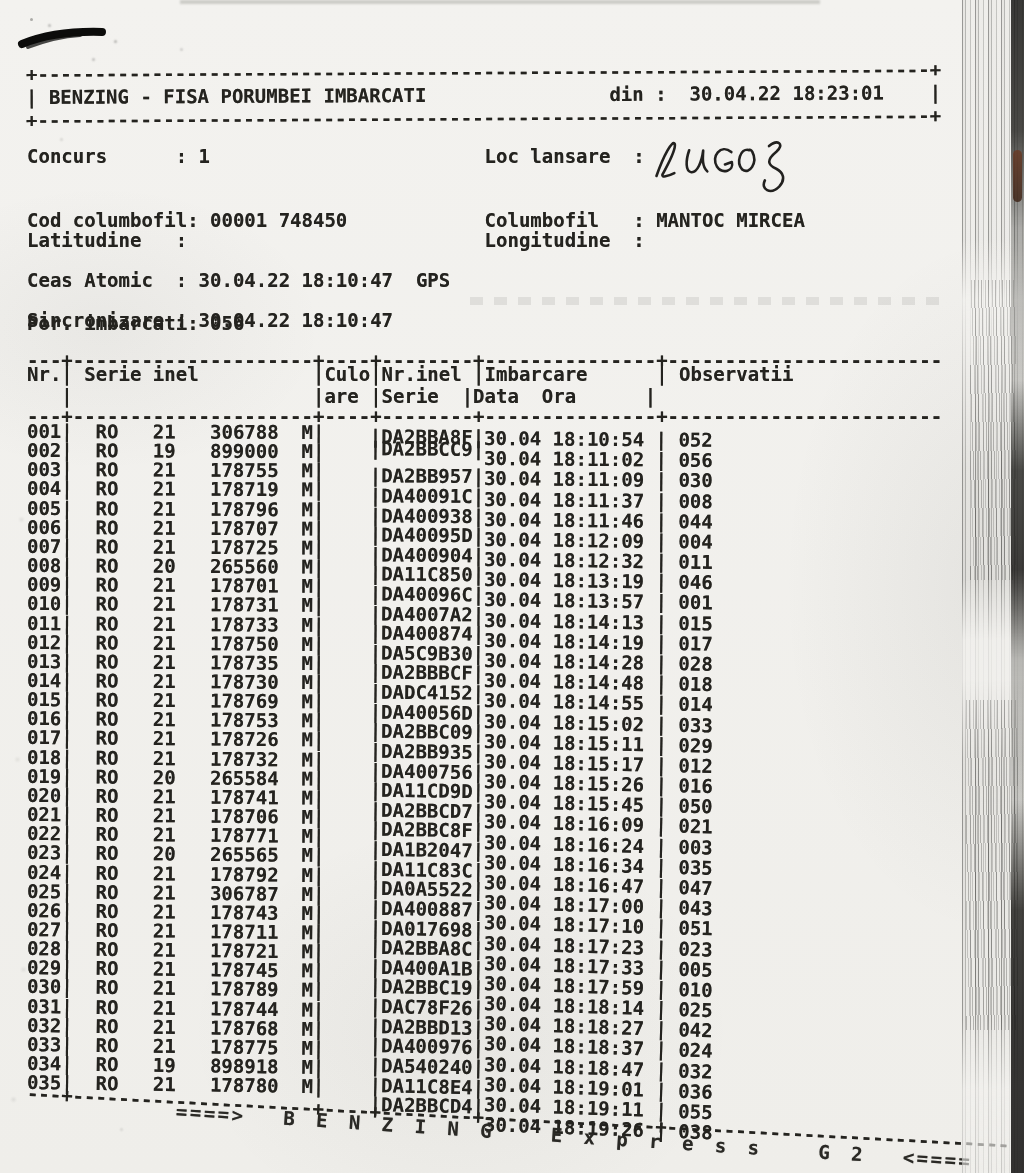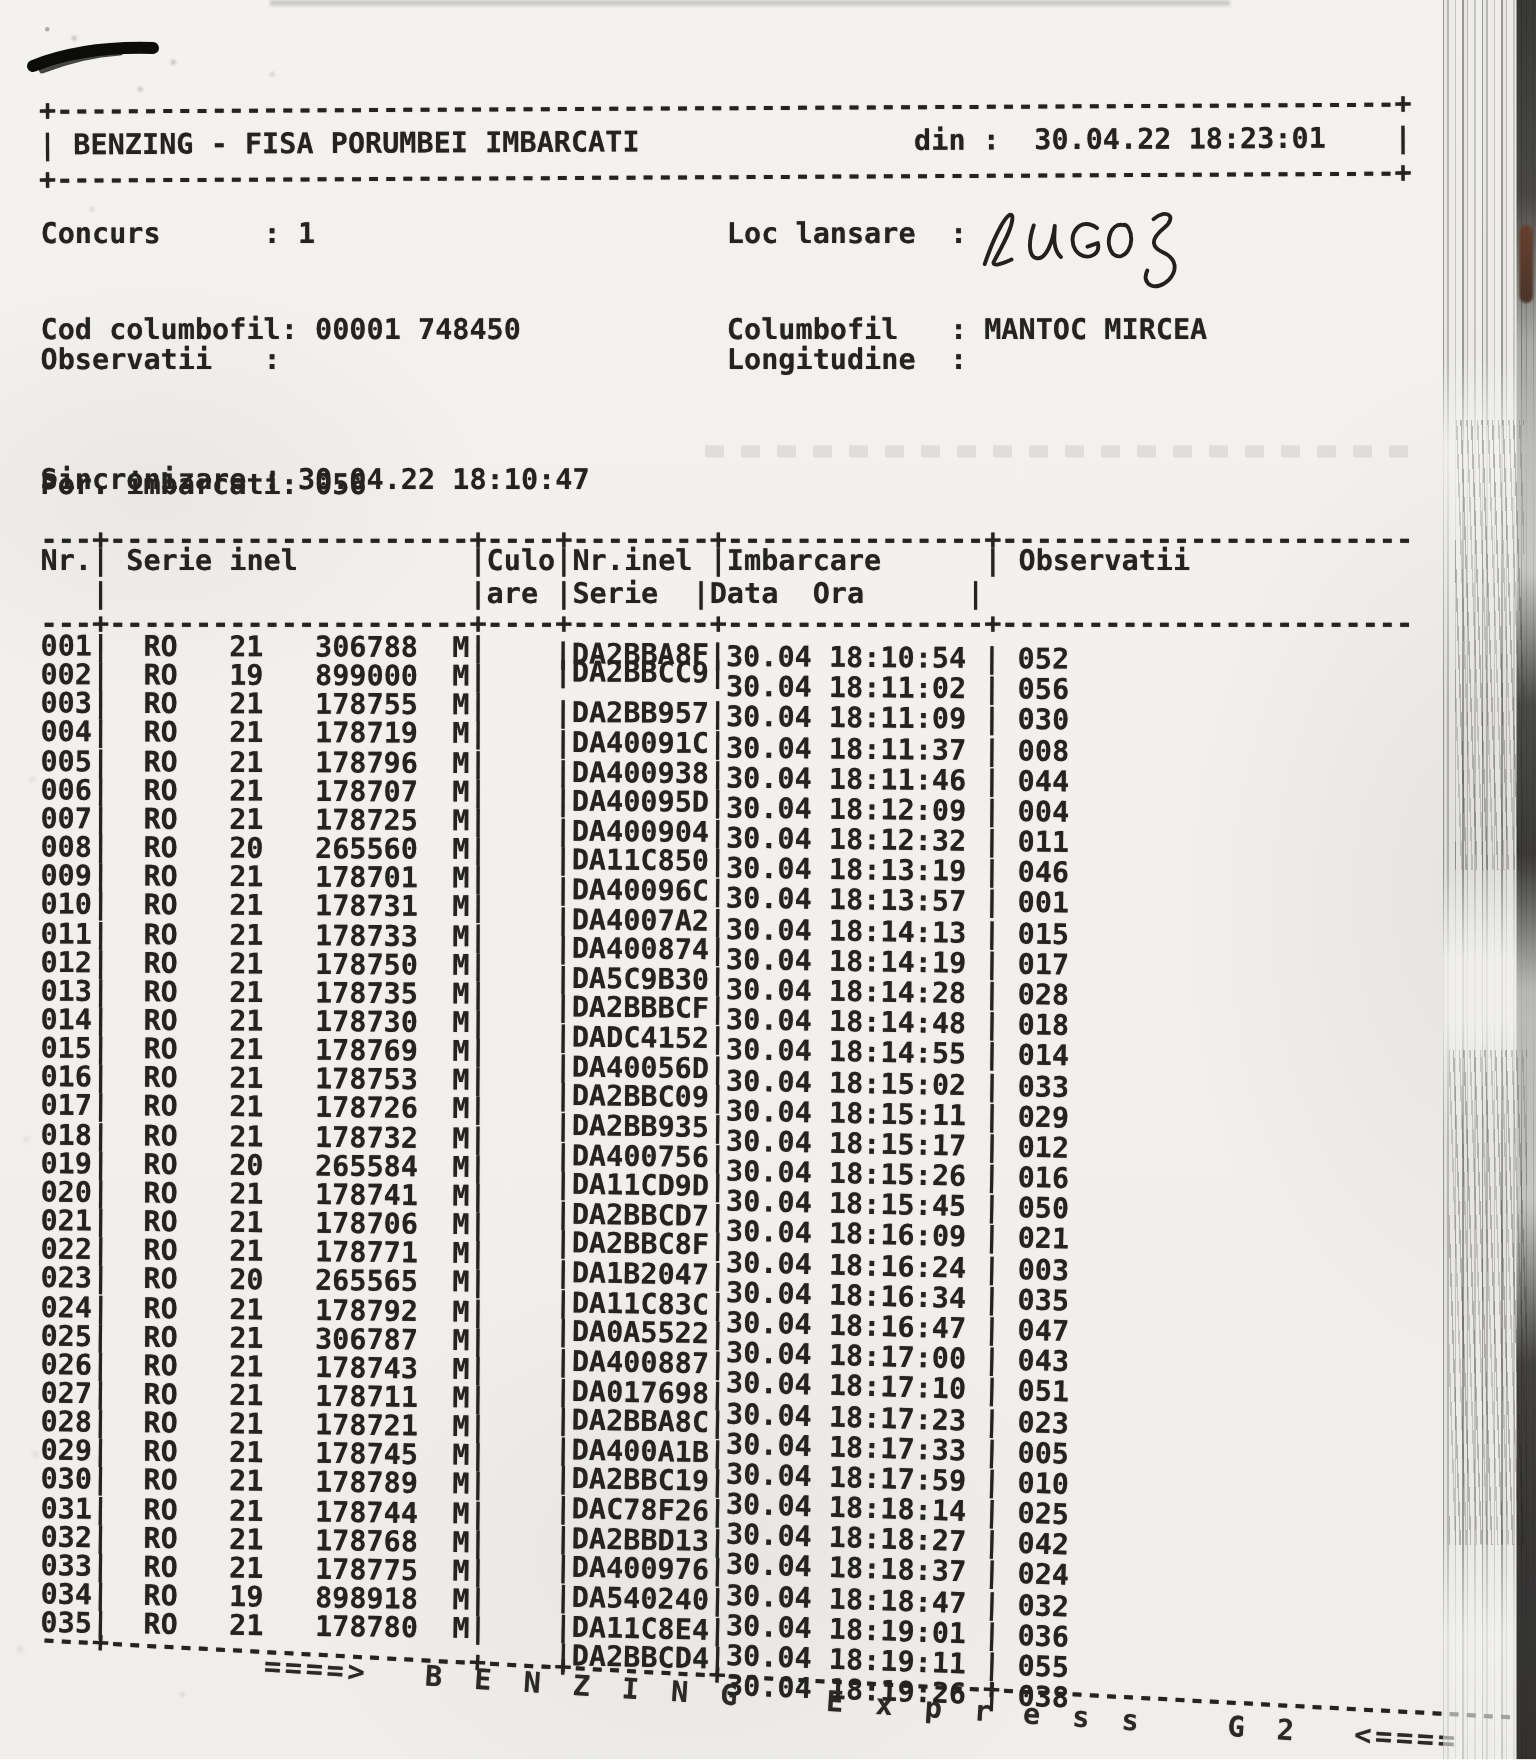--- a/index.html
+++ b/index.html
@@ -60,21 +60,22 @@
     <path d="M6 28 C26 20 52 15 86 16" stroke="#0c0c0b" stroke-width="8" stroke-linecap="round" fill="none"></path>
     <path d="M12 31 C30 24 48 20 64 19" stroke="#0c0c0b" stroke-width="4" stroke-linecap="round" fill="none" opacity="0.75"></path>
   </svg>
 
   <div class="mono" style="left:26px;top:64px;transform:rotate(-0.3deg)">+------------------------------------------------------------------------------+</div>
   <div class="mono" style="left:26px;top:87px;transform:rotate(-0.3deg)">| BENZING - FISA PORUMBEI IMBARCATI                din :  30.04.22 18:23:01    |</div>
   <div class="mono" style="left:26px;top:110px;transform:rotate(-0.3deg)">+------------------------------------------------------------------------------+</div>
 
   <div class="mono" style="left:27px;top:146px">Concurs      : 1                        Loc lansare  :</div>
   <div class="mono" style="left:27px;top:210px">Cod columbofil: 00001 748450            Columbofil   : MANTOC MIRCEA</div>
-  <div class="mono" style="left:27px;top:230px">Observatii   :                          Longitudine  :</div>
+  <div class="mono" style="left:27px;top:230px">Latitudine   :                          Longitudine  :</div>
+  <div class="mono" style="left:27px;top:270px">Ceas Atomic  : 30.04.22 18:10:47  GPS</div>
   <div class="mono" style="left:27px;top:310px">Sincronizare : 30.04.22 18:10:47</div>
   <div class="mono" style="left:27px;top:313px">Por. imbarcati: 056</div>
   <div class="toner-band"></div>
 
   <svg style="left:648px;top:126px;transform:rotate(-3deg)" width="170" height="78" viewBox="0 0 170 78">
     <g stroke="#22211f" stroke-width="2.6" fill="none" stroke-linecap="round" stroke-linejoin="round">
       <path d="M8 46 C16 26 26 10 28 15 C29 22 18 38 14 45 C13 48 19 47 26 44"></path>
       <path d="M42 22 C38 32 37 43 43 44 C49 45 54 34 56 23 C55 31 54 39 59 44"></path>
       <path d="M84 26 C74 17 63 29 69 40 C74 48 86 45 84 36 L77 38"></path>
       <path d="M102 25 C93 22 88 37 94 44 C101 50 110 38 105 27 C104 25 102 24 102 25"></path>

